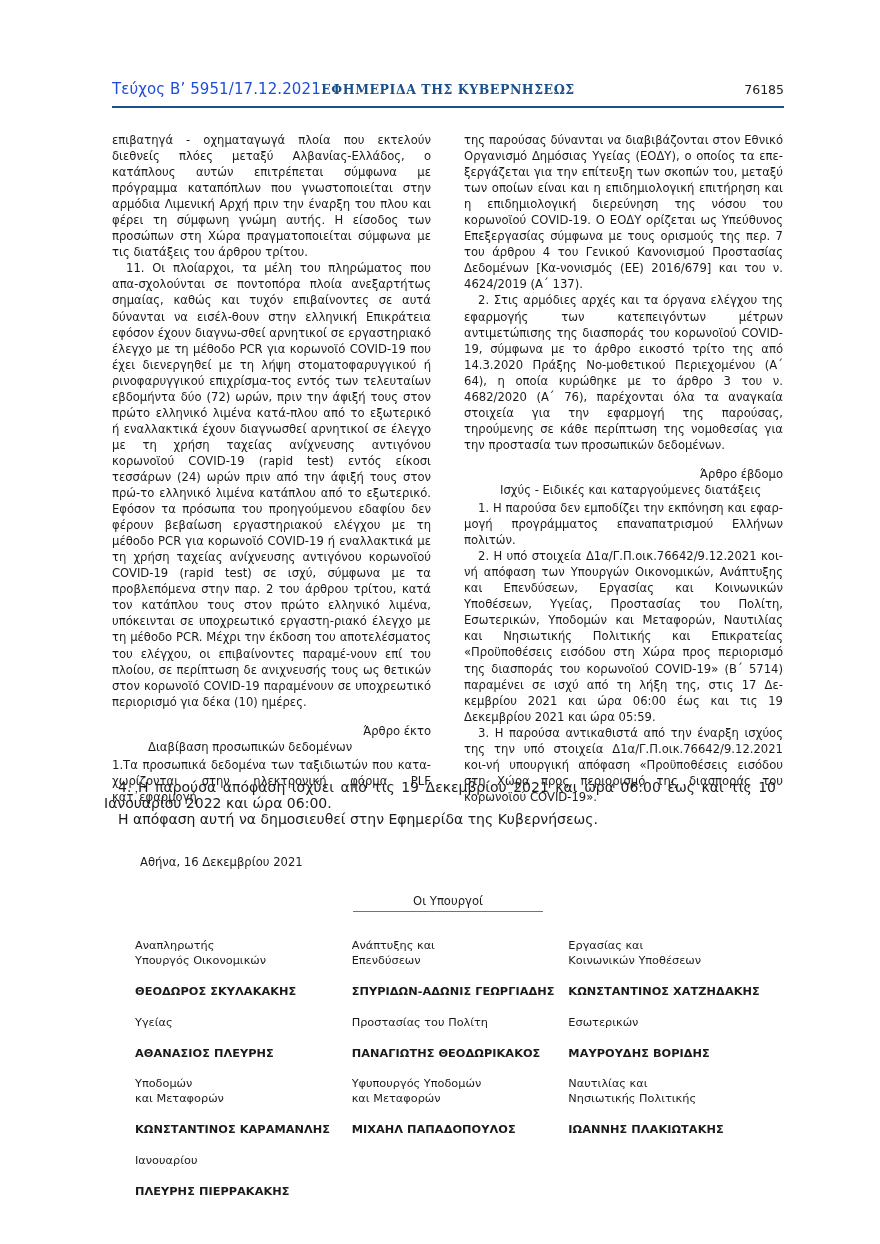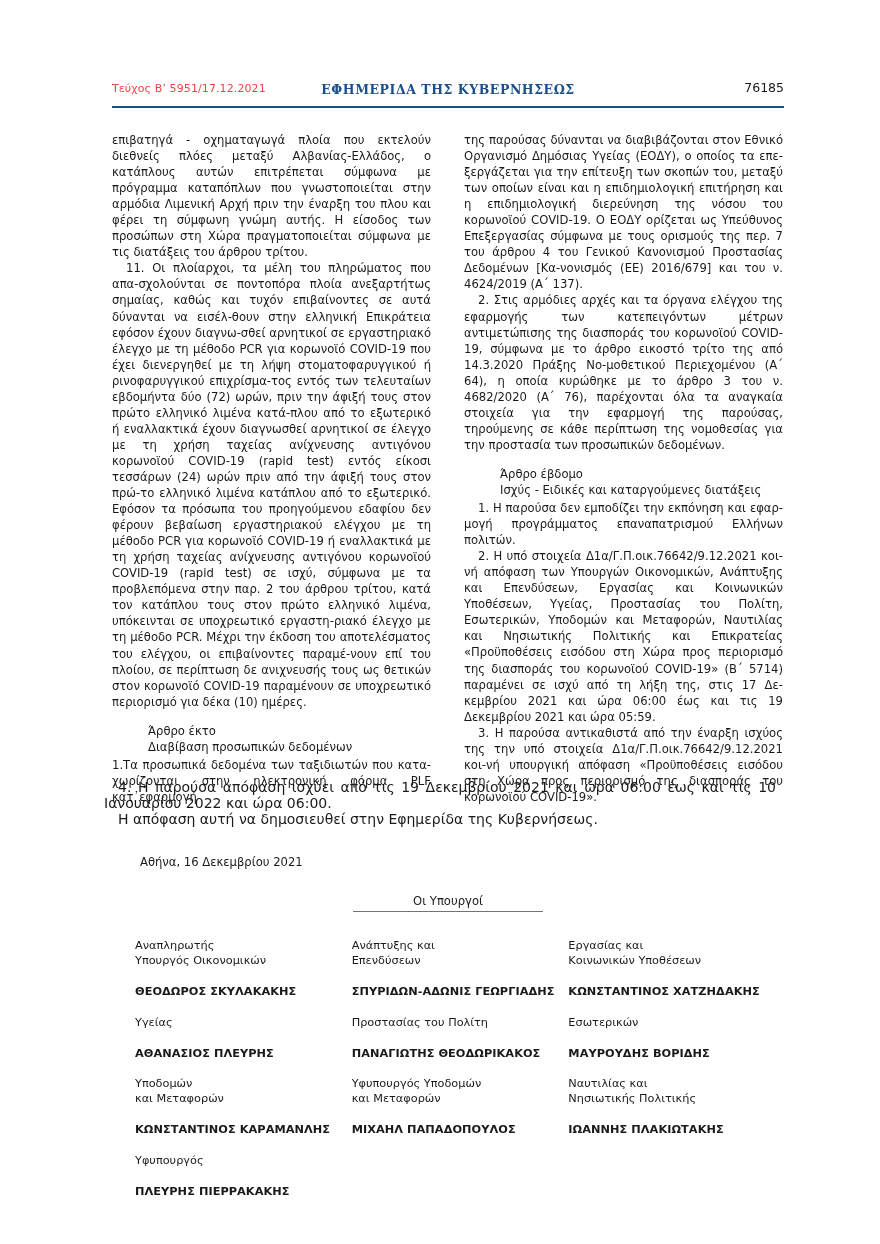--- a/index.html
+++ b/index.html
@@ -32,22 +32,22 @@
     height: 32px;
   }
   .header-row {
     display: flex;
     align-items: baseline;
     justify-content: space-between;
     width: 100%;
     height: 24px;
   }
   .header-left {
-    font-size: 11px;
-    color: #ef4444;
+    font-size: 15px;
+    color: #1d4ed8;
     letter-spacing: 0.1px;
     white-space: nowrap;
   }
   .header-center {
     font-family: "DejaVu Serif", "Liberation Serif", serif;
     font-size: 12.5px;
     font-weight: bold;
     color: #1b4f8a;
     letter-spacing: 0.55px;
     white-space: nowrap;
@@ -93,21 +93,21 @@
   }
   .col p.ind {
     text-indent: 14px;
   }
   .col b { font-weight: normal; }
 
   .art-head {
     margin-top: 13px !important;
     text-indent: 0 !important;
     padding-left: 36px;
-    text-align: left;
+    text-align: right;
   }
   .art-sub {
     text-indent: 0 !important;
     padding-left: 36px;
     text-align: left;
     margin-bottom: 2px !important;
   }
 
   
   .fullblock {
@@ -274,21 +274,21 @@
       </div>
       <div class="sig-cell">
         <div class="sig-title">Ναυτιλίας και
 Νησιωτικής Πολιτικής</div>
         <div class="sig-name">ΙΩΑΝΝΗΣ ΠΛΑΚΙΩΤΑΚΗΣ</div>
       </div>
     </div>
 
     <div class="sig-row">
       <div class="sig-cell">
-        <div class="sig-title">Υφυπουργός</div>
+        <div class="sig-title">Ιανουαρίου</div>
         <div class="sig-name">ΠΛΕΥΡΗΣ ΠΙΕΡΡΑΚΑΚΗΣ</div>
       </div>
       <div class="sig-cell"></div>
       <div class="sig-cell"></div>
     </div>
 
   </div>
 
 </div>
 

